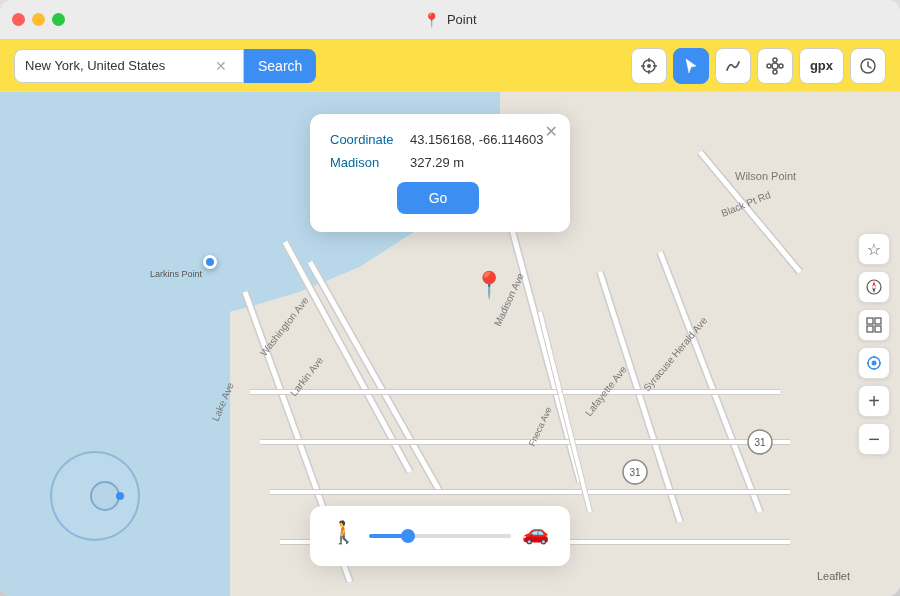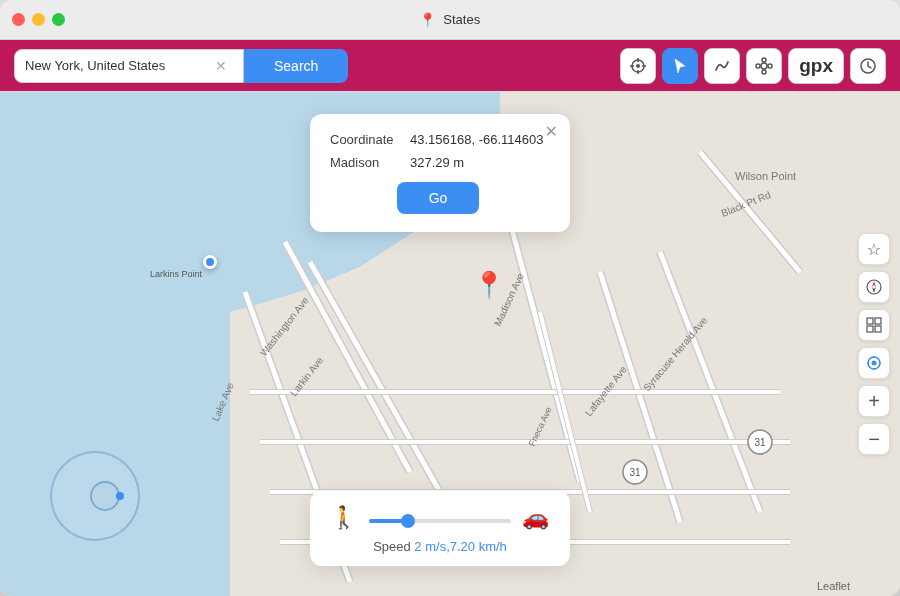--- a/index.html
+++ b/index.html
@@ -60,21 +60,21 @@
       color: #333;
     }
 
     .title-icon {
       color: #3c8ef3;
       font-size: 14px;
     }
 
     
     .toolbar {
-      background: #be185d;
+      background: #fde047;
       padding: 10px 14px;
       display: flex;
       align-items: center;
       justify-content: space-between;
       flex-shrink: 0;
       border-bottom: 1px solid #ddd;
       height: 52px;
     }
 
     .search-area {
@@ -109,21 +109,21 @@
       font-size: 14px;
       line-height: 1;
     }
 
     .search-btn {
       background: #3c8ef3;
       color: white;
       border: none;
       border-radius: 0 8px 8px 0;
       height: 34px;
-      padding: 0 30px;
+      padding: 0 14px;
       font-size: 14px;
       font-weight: 500;
       cursor: pointer;
     }
 
     .toolbar-right {
       display: flex;
       align-items: center;
       gap: 6px;
     }
@@ -197,21 +197,21 @@
     }
 
     .popup-row {
       display: flex;
       align-items: center;
       margin-bottom: 8px;
       font-size: 13px;
     }
 
     .popup-label {
-      color: #404040;
+      color: #0369a1;
       width: 80px;
       flex-shrink: 0;
     }
 
     .popup-value {
       color: #333;
       font-size: 13px;
     }
 
     .go-btn {
@@ -345,21 +345,21 @@
       align-items: center;
       justify-content: center;
       cursor: pointer;
       font-size: 16px;
       color: #555;
       box-shadow: 0 1px 4px rgba(0,0,0,0.1);
     }
 
     .leaflet-label {
       position: absolute;
-      bottom: 4px;
+      bottom: 14px;
       right: 50px;
       font-size: 11px;
       color: #666;
     }
 
     
     .location-pin {
       position: absolute;
       width: 14px;
       height: 14px;
@@ -383,21 +383,21 @@
 <div class="window">
 
   <div class="titlebar">
     <div class="traffic-lights">
       <div class="traffic-light tl-red"></div>
       <div class="traffic-light tl-yellow"></div>
       <div class="traffic-light tl-green"></div>
     </div>
     <div class="titlebar-title">
       <span class="title-icon">📍</span>
-      <span>States</span>
+      <span>Point</span>
     </div>
   </div>
 
   <div class="toolbar">
     <div class="search-area">
       <div class="search-input-wrap">
         <input type="text" value="New York, United States" style="">
         <span class="clear-btn">✕</span>
       </div>
       <button class="search-btn">Search</button>
@@ -426,21 +426,21 @@
       </button>
       <button class="tool-btn" title="Joystick">
         <svg width="18" height="18" viewBox="0 0 18 18" fill="none" xmlns="http://www.w3.org/2000/svg">
           <circle cx="9" cy="9" r="3" stroke="#555" stroke-width="1.5"></circle>
           <circle cx="3" cy="9" r="2" stroke="#555" stroke-width="1.5"></circle>
           <circle cx="15" cy="9" r="2" stroke="#555" stroke-width="1.5"></circle>
           <circle cx="9" cy="3" r="2" stroke="#555" stroke-width="1.5"></circle>
           <circle cx="9" cy="15" r="2" stroke="#555" stroke-width="1.5"></circle>
         </svg>
       </button>
-      <button class="tool-btn tool-btn-gpx" style="font-size:19px;font-weight:600;color:#333;">gpx</button>
+      <button class="tool-btn tool-btn-gpx" style="font-size:13px;font-weight:600;color:#333;">gpx</button>
       <button class="tool-btn" title="History">
         <svg width="18" height="18" viewBox="0 0 18 18" fill="none" xmlns="http://www.w3.org/2000/svg">
           <circle cx="9" cy="9" r="7" stroke="#555" stroke-width="1.5"></circle>
           <polyline points="9,5 9,9 12,11" stroke="#555" stroke-width="1.5" stroke-linecap="round"></polyline>
         </svg>
       </button>
     </div>
   </div>
 
   <div class="map-area">
@@ -525,24 +525,20 @@
     </div>
 
     <div class="speed-panel">
       <div class="speed-icons">
         <span class="speed-icon">🚶</span>
         <div class="speed-slider-wrap">
           <input type="range" class="speed-slider" min="0" max="100" value="25" style="">
         </div>
         <span class="speed-icon">🚗</span>
       </div>
-      <div class="speed-text">
-        <span>Speed </span>
-        <span class="speed-value">2 m/s,7.20 km/h</span>
-      </div>
     </div>
 
     <div class="joystick">
       <div class="joystick-knob">
         <div class="joystick-dot"></div>
       </div>
     </div>
 
     <div class="right-toolbar">
       <button class="rt-btn">☆</button>

